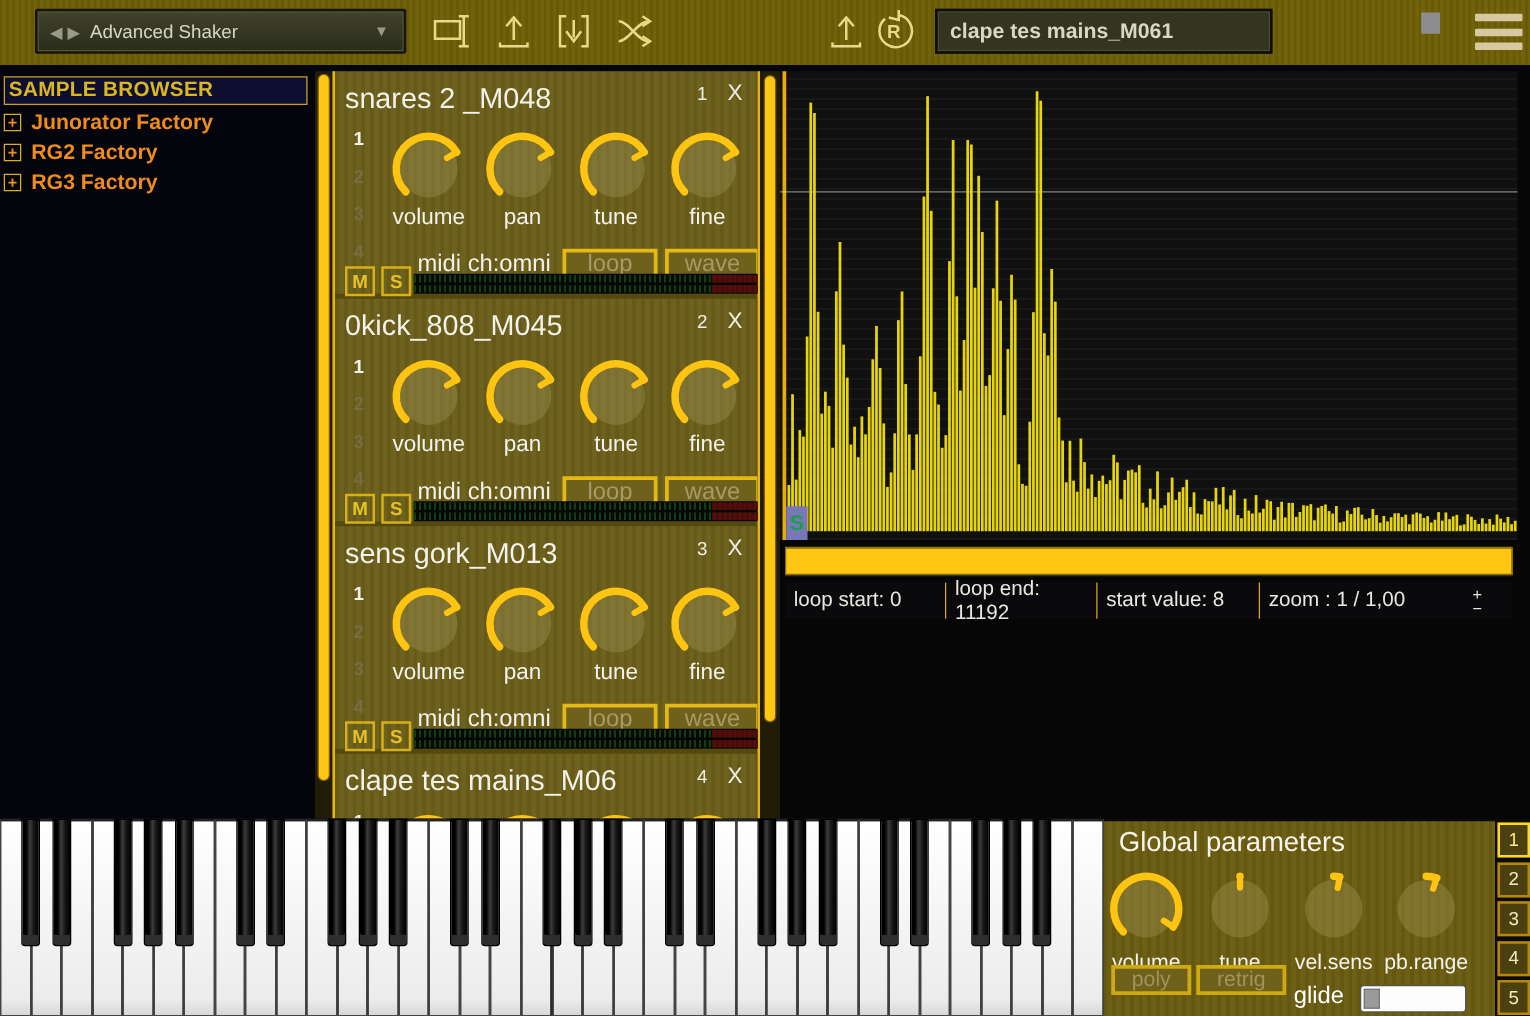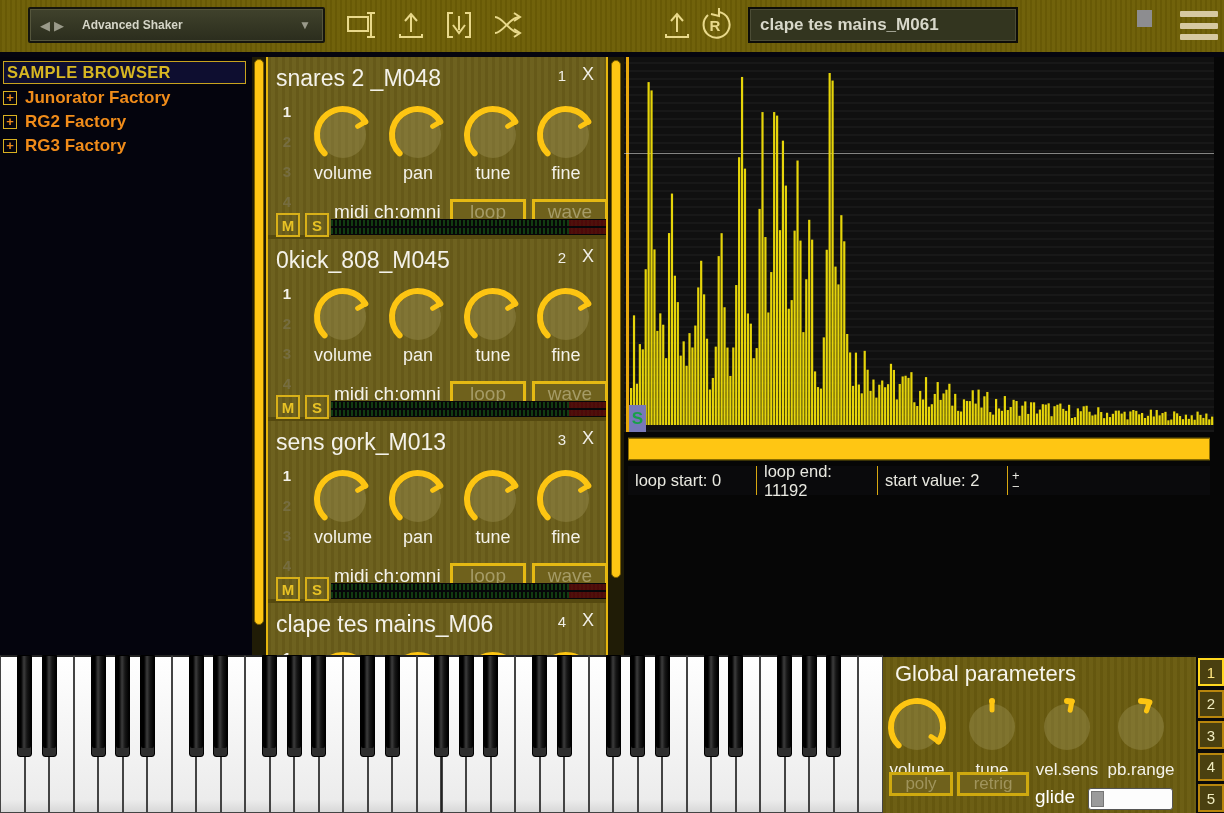--- a/index.html
+++ b/index.html
@@ -6,21 +6,21 @@
   *{box-sizing:border-box;font-family:"Liberation Sans",sans-serif;}
   #root{position:relative;width:1224px;height:813px;background:#060608;overflow:hidden;}
 
   
   .topbar{position:absolute;left:0;top:0;width:1224px;height:52px;
     background:#6e5f06 repeating-linear-gradient(90deg,rgba(0,0,0,.06) 0 2px,rgba(255,255,255,.02) 2px 5px);}
   .preset{position:absolute;left:28px;top:7px;width:297px;height:36px;
     background:linear-gradient(#40422c,#2b2d1d);border:2px solid #15150d;border-radius:2px;
     display:flex;align-items:center;padding:0 8px;box-shadow:inset 0 0 0 1px #55563c;}
   .preset .arrow{color:#9a9a8a;font-size:13px;margin:0 2px;cursor:default;}
-  .preset .plabel{color:#d6d6c8;font-weight:bold;font-size:12px;margin-left:16px;flex:1;}
+  .preset .plabel{color:#d6d6c8;font-weight:normal;font-size:15px;margin-left:6px;flex:1;}
   .preset .caret{color:#9a9a8a;font-size:12px;margin-right:4px;}
   .tool-ic{position:absolute;top:8px;width:34px;height:34px;cursor:pointer;}
   .tool-ic svg{width:100%;height:100%;stroke:#e9d98b;fill:none;stroke-width:2;}
   .namefield{position:absolute;left:748px;top:7px;width:270px;height:36px;
     background:#33351f;border:2px solid #0d0d08;box-shadow:inset 0 0 0 1px #4c4d36;
     color:#d8d8ca;font-weight:bold;font-size:17px;display:flex;align-items:center;padding:0 10px;}
   .minisq{position:absolute;left:1137px;top:10px;width:15px;height:17px;background:#8d8d90;}
   .burger{position:absolute;left:1180px;top:11px;width:38px;height:29px;display:flex;flex-direction:column;justify-content:space-between;cursor:pointer;}
   .burger i{display:block;height:6px;background:#d6c9a2;border-radius:1px;}
   .topsep{position:absolute;left:0;top:52px;width:1224px;height:5px;background:#05050f;}
@@ -573,21 +573,22 @@
           <rect x="587.08" y="359.60791458800736" width="2.2" height="8.392085411992655" fill="#e6d50a"></rect>
         </svg>
       <div class="smarker">S</div>
     </div>
     <div class="hscroll">
       <div class="hthumb"></div>
     </div>
     <div class="infobar" id="infobar">
         <div class="infocell" style="width: 129px;">loop start: 0</div>
         <div class="infocell" style="width: 121px;">loop end: 11192</div>
-        <div class="infocell" style="width: 130px;">start value: 2</div>
+        <div class="infocell" style="width: 130px;">start value: 8</div>
+        <div class="infocell" style="width: 166px; border-right: none;">zoom : 1 / 1,00</div>
         <div class="zoomctl">
           <span>+</span>
           <span>−</span>
         </div>
       </div>
   </div>
 
   <div class="bottom">
     <div class="keyboard" id="keyboard">
         <div class="wkey" style="left: 0px; width: 24.5278px;"></div>

